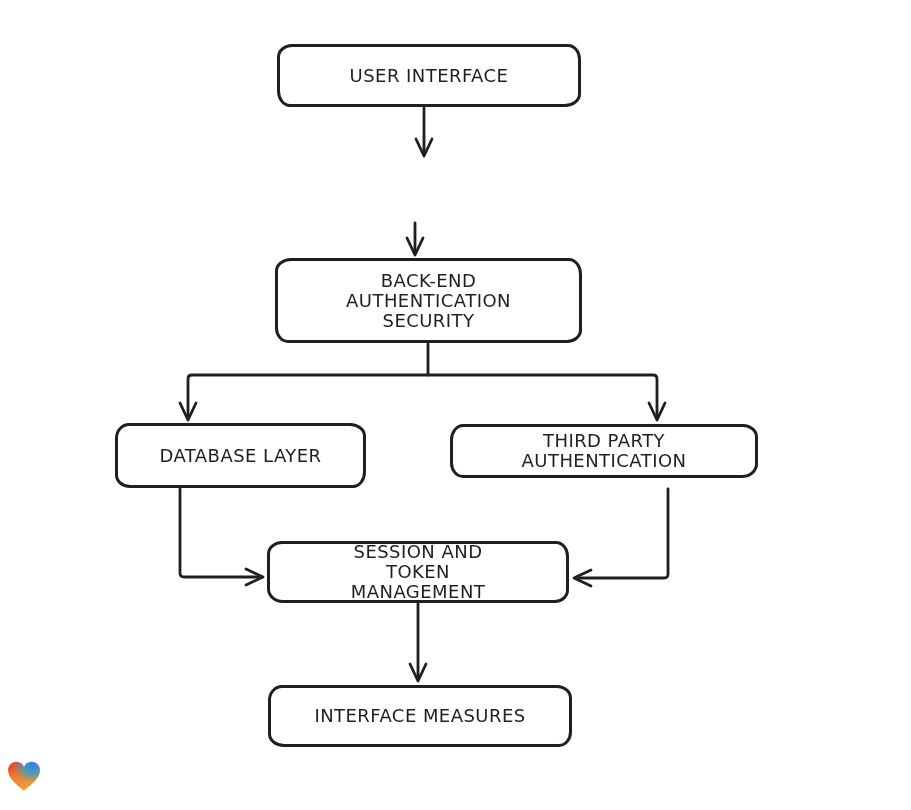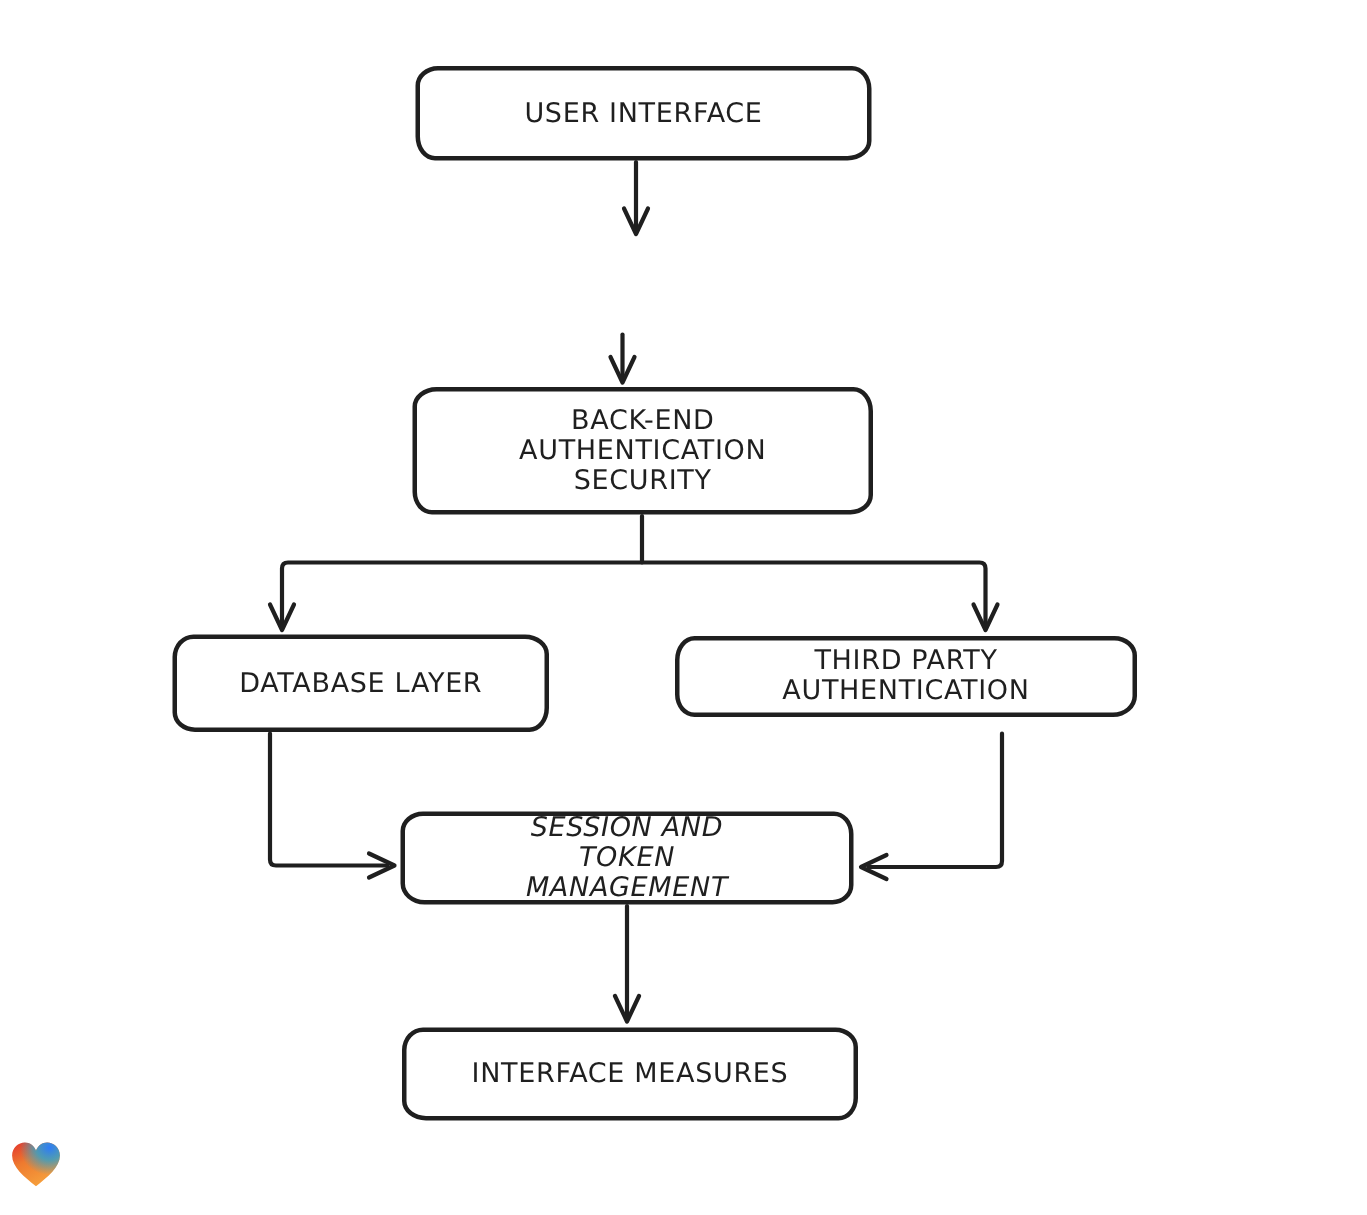--- a/index.html
+++ b/index.html
@@ -37,21 +37,21 @@
     align-items: center;
     justify-content: center;
     text-align: center;
   }
   
   .n1 { left:277px; top:44px;  width:304px; height:63px; border-radius: 15px 13px 16px 13px / 13px 15px 13px 16px; }
   .n2 { left:275px; top:158px; width:307px; height:64px; border-radius: 13px 16px 13px 15px / 15px 13px 16px 13px; }
   .n3 { left:275px; top:258px; width:307px; height:85px; border-radius: 16px 13px 15px 13px / 13px 16px 13px 15px; }
   .n4 { left:67px;  top:423px; width:251px; height:65px; border-radius: 14px 16px 13px 15px / 15px 13px 16px 13px; margin-left: 48px; }
   .n5 { left:450px; top:424px; width:308px; height:54px; border-radius: 13px 15px 16px 13px / 16px 13px 14px 15px; }
-  .n6 { left:267px; top:541px; width:302px; height:62px; border-radius: 15px 13px 14px 16px / 13px 15px 13px 14px; font-style: italic; }
+  .n6 { left:267px; top:541px; width:302px; height:62px; border-radius: 15px 13px 14px 16px / 13px 15px 13px 14px; }
   .n7 { left:268px; top:685px; width:304px; height:62px; border-radius: 14px 15px 13px 16px / 15px 13px 15px 13px; }
   .node-label {
     font-size: 18px;
     letter-spacing: 0.45px;
     line-height: 20px;
     color: #1f1f1f;
     font-weight: 500;
     padding: 0 14px;
   }
   .n3 .node-label { max-width: 250px; }

